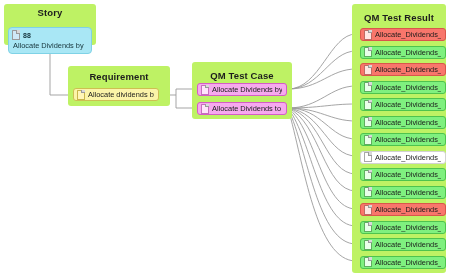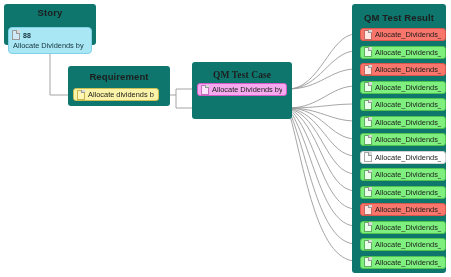--- a/index.html
+++ b/index.html
@@ -7,21 +7,21 @@
     width:451px;height:277px;
     background:#ffffff;
     font-family:"Liberation Sans", sans-serif;
     overflow:hidden;position:relative;
   }
   #canvas{position:absolute;inset:0;width:451px;height:277px;}
   svg.links{position:absolute;left:0;top:0;width:451px;height:277px;pointer-events:none;}
 
   .panel{
     position:absolute;
-    background:#0f766e;
+    background:#bef264;
     border-radius:3px;
   }
   .panel-title{
     position:absolute;
     left:0;right:0;
     text-align:center;
     font-size:9.5px;
     font-weight:bold;
     color:#1d1d1d;
     letter-spacing:.1px;
@@ -128,25 +128,29 @@
 
   <div class="panel" style="left:68px;top:66px;width:96px;height:40px;padding-left:6px;">
     <div class="panel-title" style="top:5px;">Requirement</div>
   </div>
   <div class="node n-req" style="left:73px;top:88px;width:86px;">
     <span class="doc yellow"></span>
     <span class="lbl">Allocate dividends by</span>
   </div>
 
   <div class="panel" style="left:192px;top:62px;width:100px;height:57px;">
-    <div class="panel-title" style="top:8px;font-family:Liberation Serif, serif;">QM Test Case</div>
+    <div class="panel-title" style="top:8px;">QM Test Case</div>
   </div>
   <div class="node n-tc" style="left:197px;top:83px;width:90px;">
     <span class="doc pink"></span>
     <span class="lbl">Allocate Dividends by</span>
+  </div>
+  <div class="node n-tc" style="left:197px;top:102px;width:90px;">
+    <span class="doc pink"></span>
+    <span class="lbl">Allocate Dividends to</span>
   </div>
 
   <div class="panel" style="left:352px;top:4px;width:94px;height:269px;">
     <div class="panel-title" style="top:8px;">QM Test Result</div>
   </div>
   <div id="results">
       <div class="node n-red" style="left: 360px; top: 28px; width: 86px;">
         <span class="doc red"></span>
         <span class="lbl">Allocate_Dividends_b</span>
       </div>

